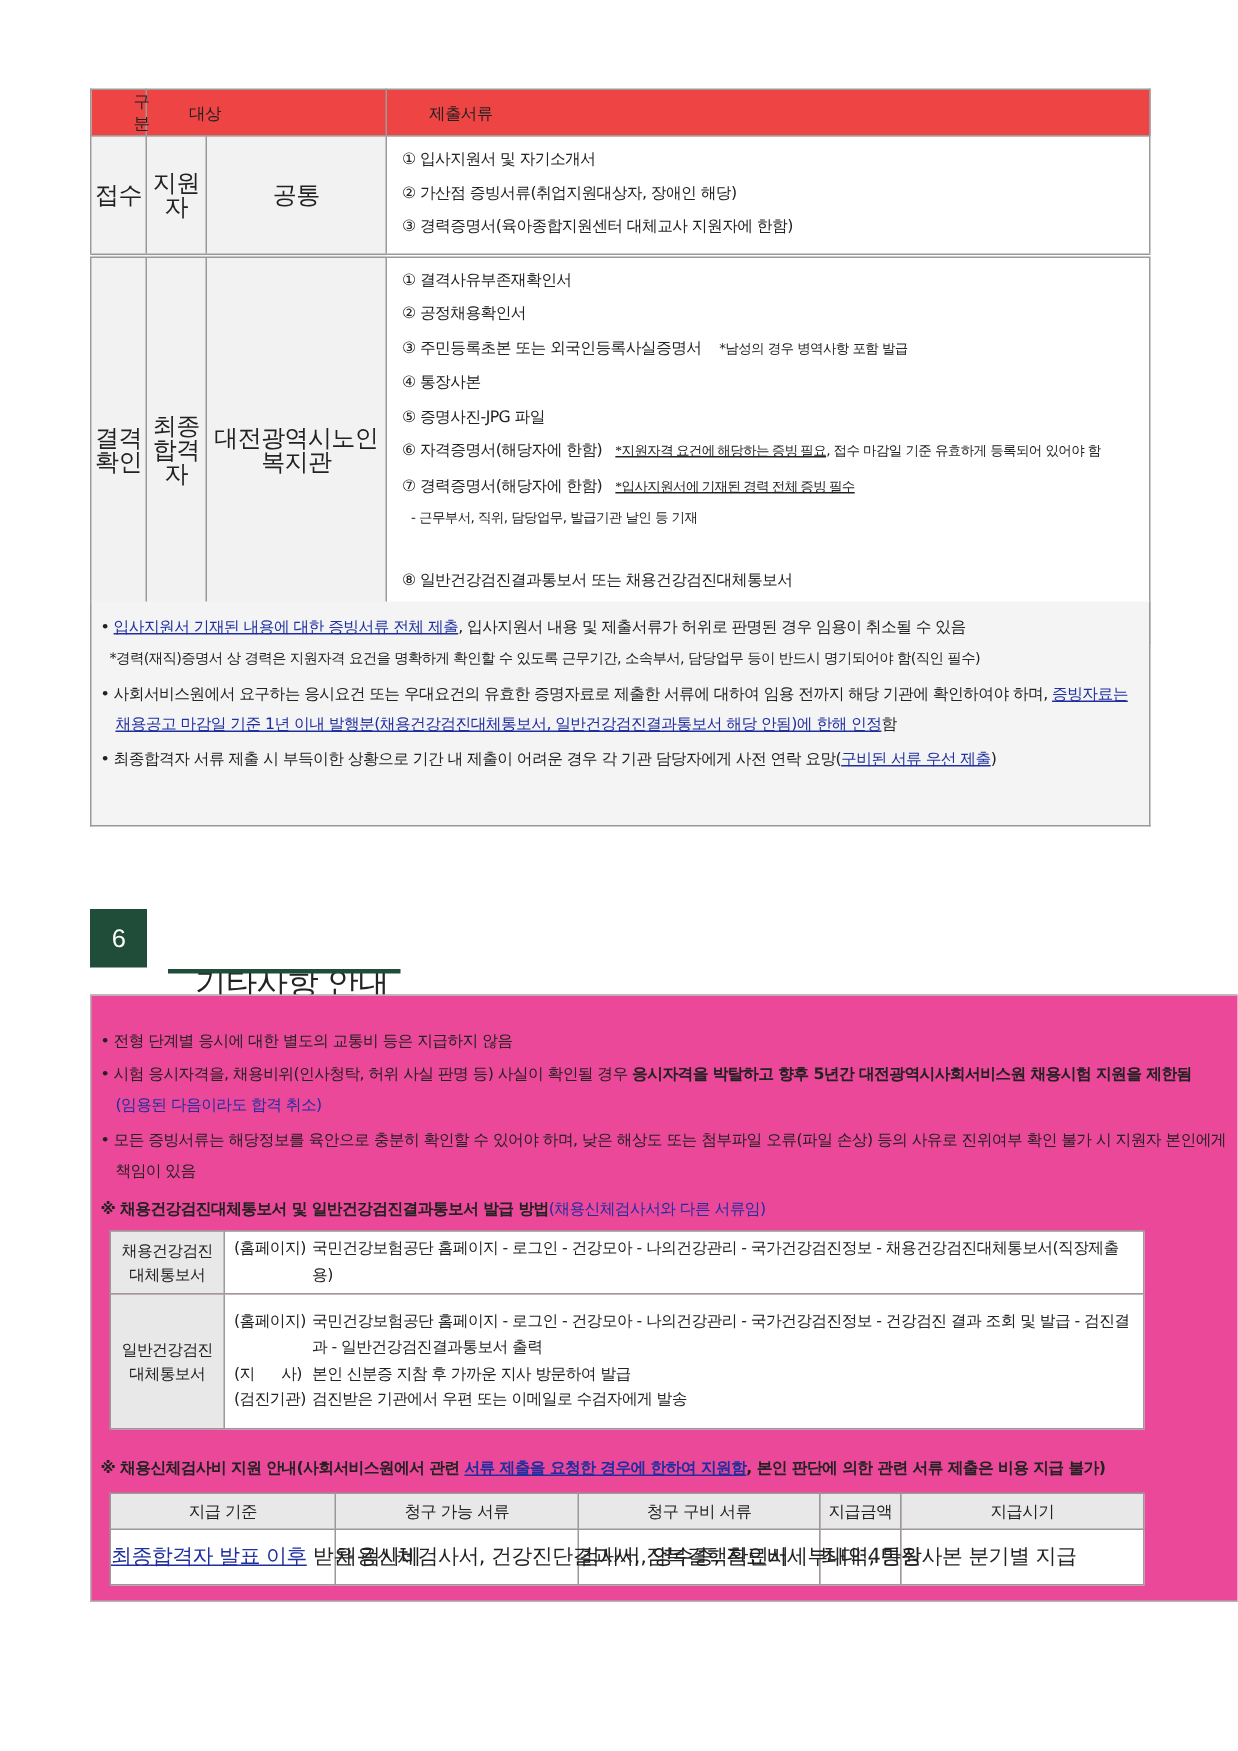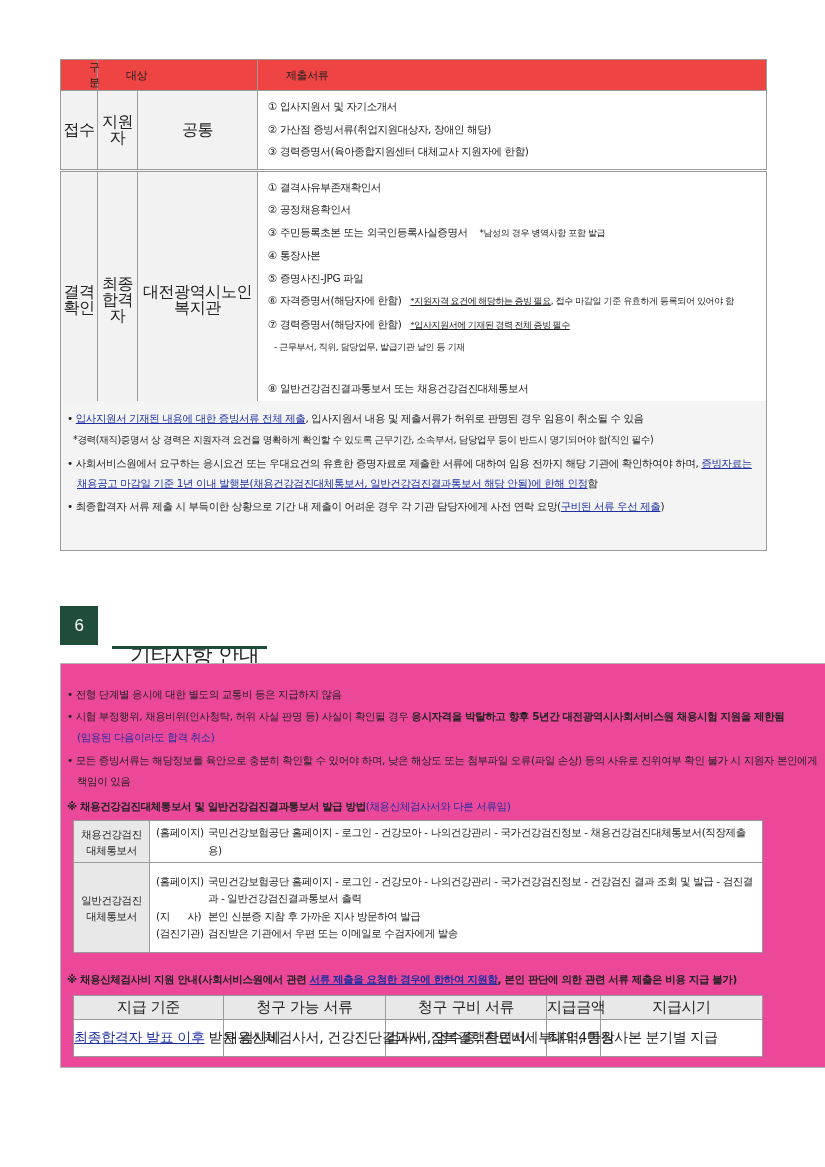--- a/index.html
+++ b/index.html
@@ -37,21 +37,21 @@
   .inner-table { margin-left: 6px; width: 690px; border-collapse: collapse; table-layout: fixed; margin-top: 4px; }
   .inner-table td { border: 1px solid #9a9a9a; vertical-align: middle; }
   .inner-table .lbl { background: #e8e8e8; text-align: center; line-height: 16px; font-size: 10.5px; }
   .inner-table .val { background: #fff; padding: 3px 6px; line-height: 17.5px; }
   .inner-table .val .row { display: flex; }
   .inner-table .val .tag { flex: 0 0 auto; width: 52px; white-space: nowrap; }
   .inner-table .val .txt { flex: 1; }
 
   .pay-table { margin-left: 6px; width: 690px; border-collapse: collapse; table-layout: fixed; margin-top: 6px; }
   .pay-table th, .pay-table td { border: 1px solid #9a9a9a; text-align: center; vertical-align: middle; white-space: nowrap; }
-  .pay-table th { background: #e8e8e8; font-weight: normal; height: 24px; font-size: 15px; }
+  .pay-table th { background: #e8e8e8; font-weight: normal; height: 24px; font-size: 11px; }
   .pay-table td { background: #fff; height: 37px; font-size: 14px; margin-top: 20px; }
 </style>
 </head>
 <body>
 
 <table class="doc-table">
   <colgroup>
     <col style="width:37px">
       <col style="width:40px">
       <col style="width:120px">
@@ -119,21 +119,21 @@
 </div>
 
 <div class="sec-head">
   <div class="sec-num">6</div>
   <div class="sec-title">기타사항 안내</div>
   <div class="sec-line"></div>
 </div>
 
 <div class="box2">
   <div class="n">• <span>전형 단계별 응시에 대한 별도의 교통비 등은 지급하지 않음</span></div>
-  <div class="n wrap">• <span>시험 부정행위, 채용비위(인사청탁, 허위 사실 판명 등) 사실이 확인될 경우 </span><b>응시자격을 박탈하고 향후 5년간 대전광역시사회서비스원 채용시험 지원을 제한됨</b><br><span class="blue">(임용된 다음이라도 합격 취소)</span></div>
+  <div class="n wrap">• <span>시험 응시자격을, 채용비위(인사청탁, 허위 사실 판명 등) 사실이 확인될 경우 </span><b>응시자격을 박탈하고 향후 5년간 대전광역시사회서비스원 채용시험 지원을 제한됨</b><br><span class="blue">(임용된 다음이라도 합격 취소)</span></div>
   <div class="n wrap">• <span>모든 증빙서류는 해당정보를 육안으로 충분히 확인할 수 있어야 하며, 낮은 해상도 또는 첨부파일 오류(파일 손상) 등의 사유로 진위여부 확인 불가 시 지원자 본인에게 책임이 있음</span></div>
 
   <div class="ref"><b>※ 채용건강검진대체통보서 및 일반건강검진결과통보서 발급 방법</b><span class="blue">(채용신체검사서와 다른 서류임)</span></div>
 
   <table class="inner-table">
     <colgroup>
         <col style="width:76px">
         <col>
       </colgroup>
     <tbody>

